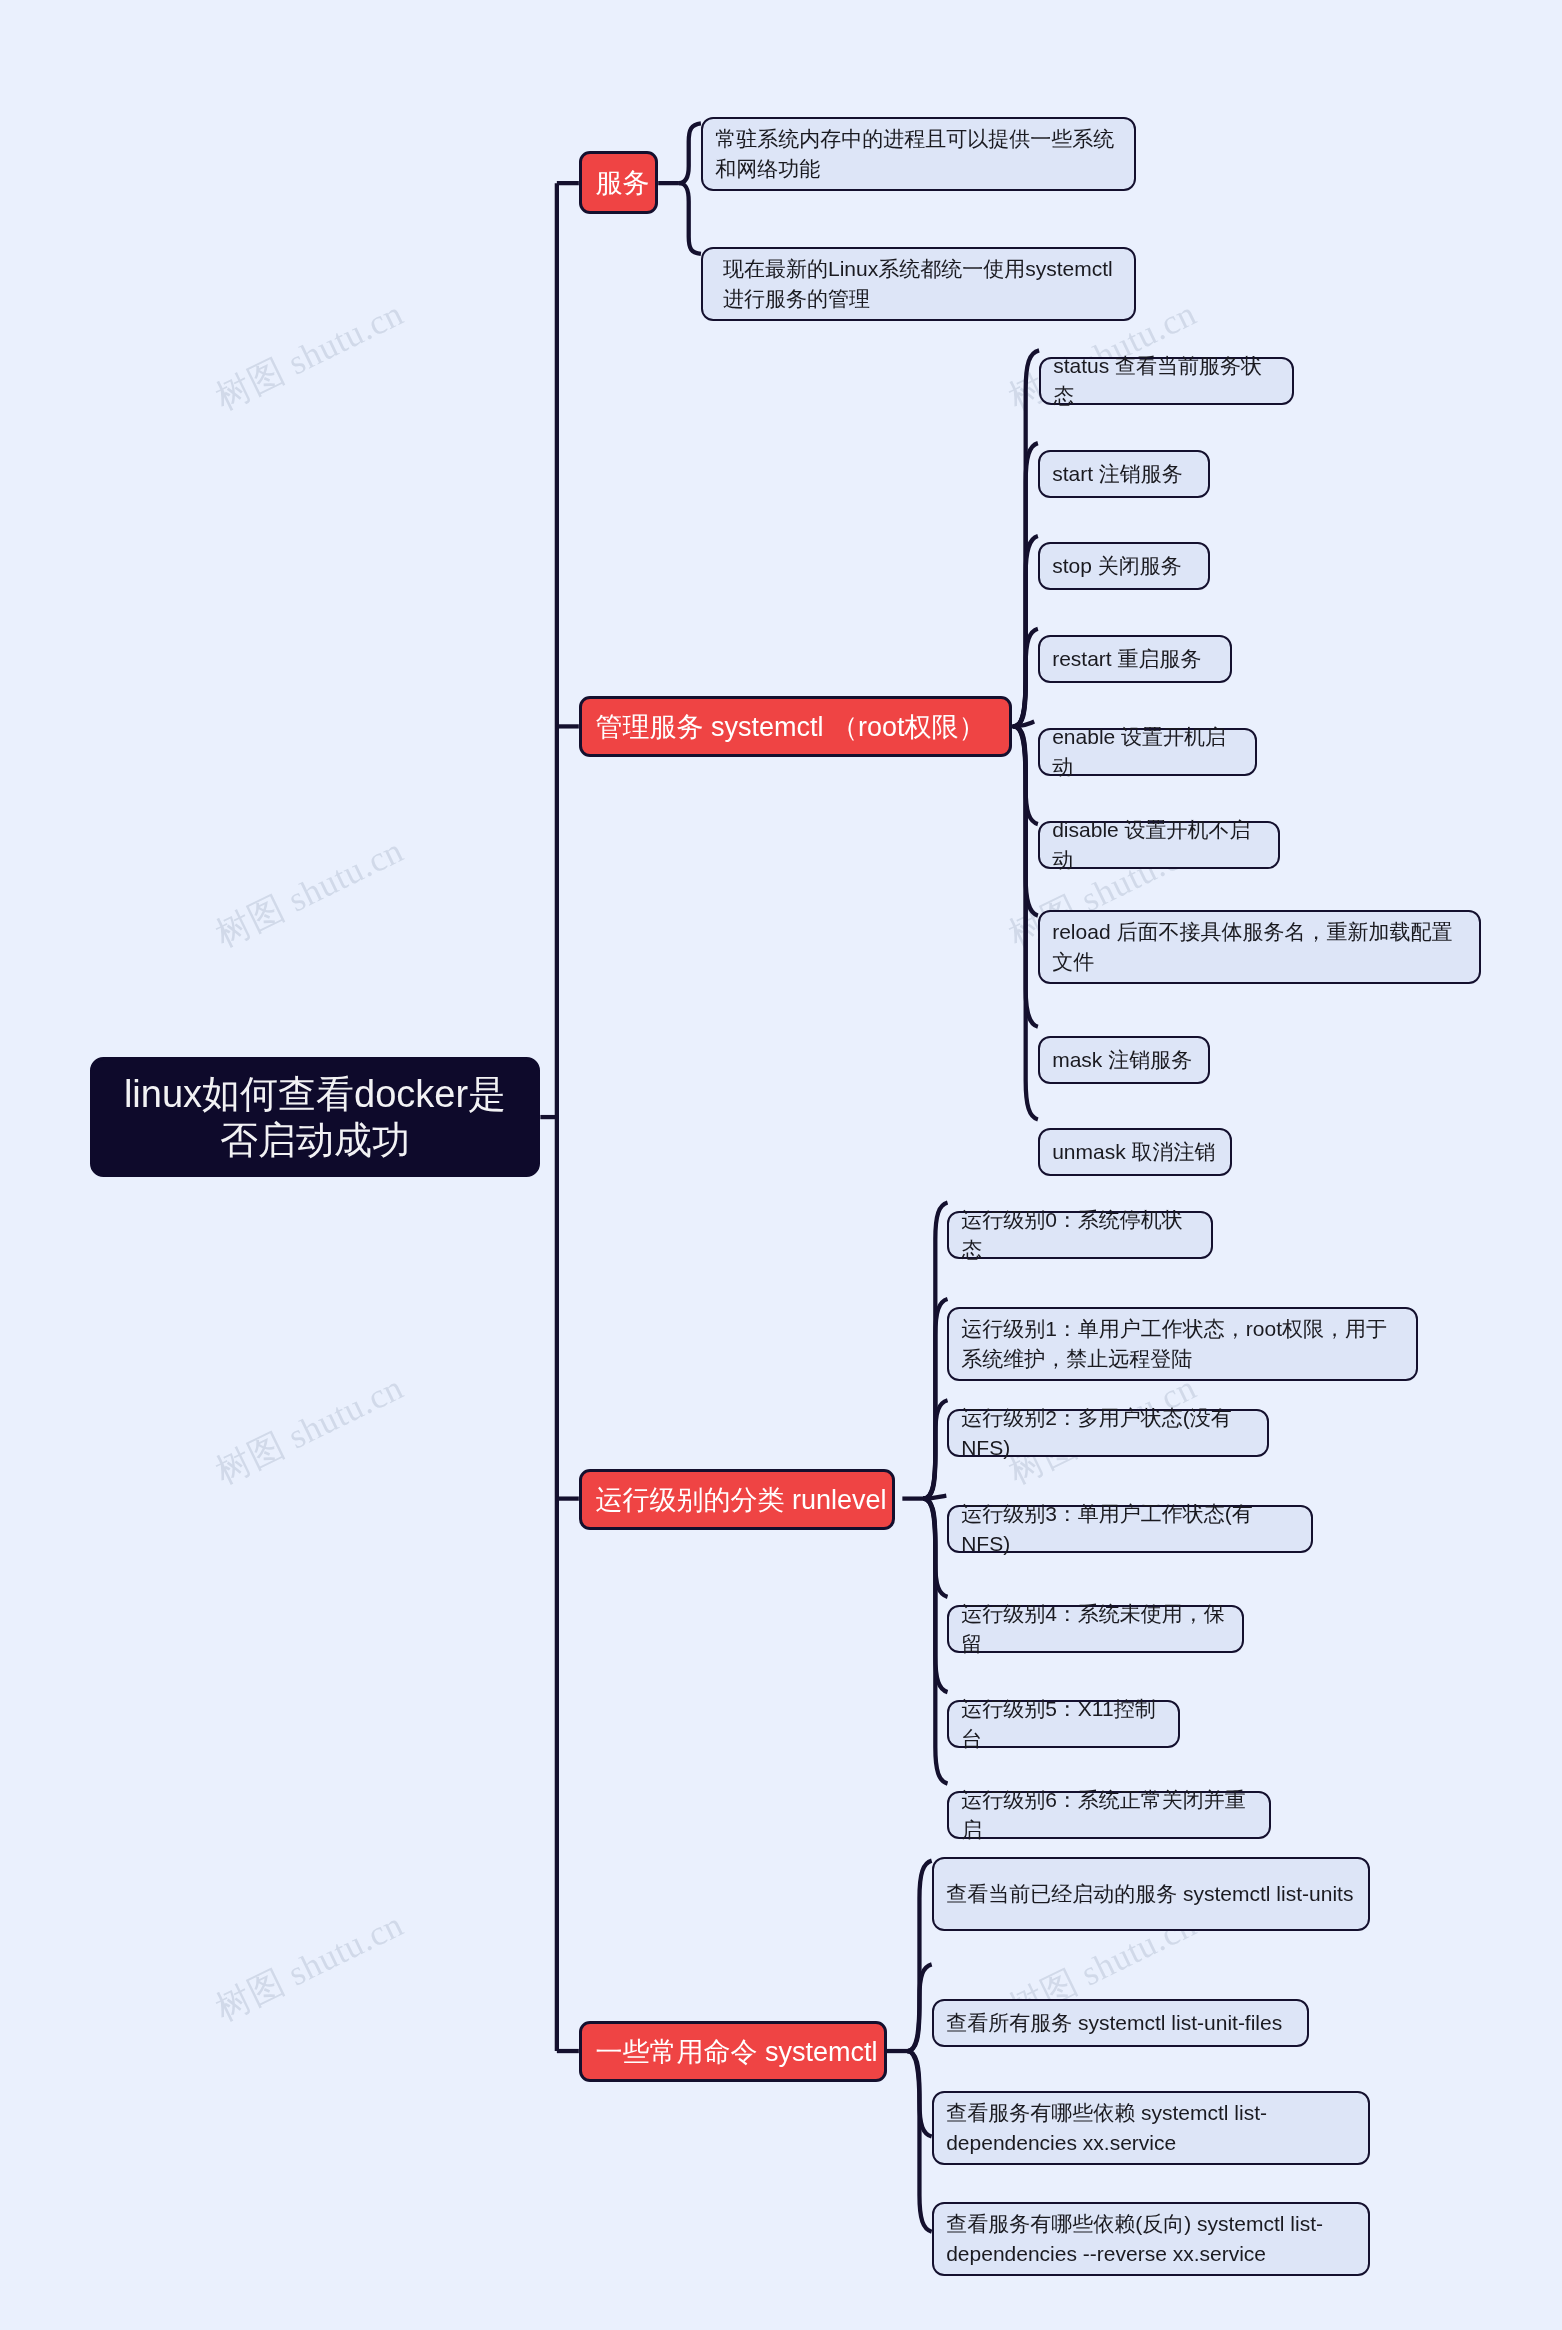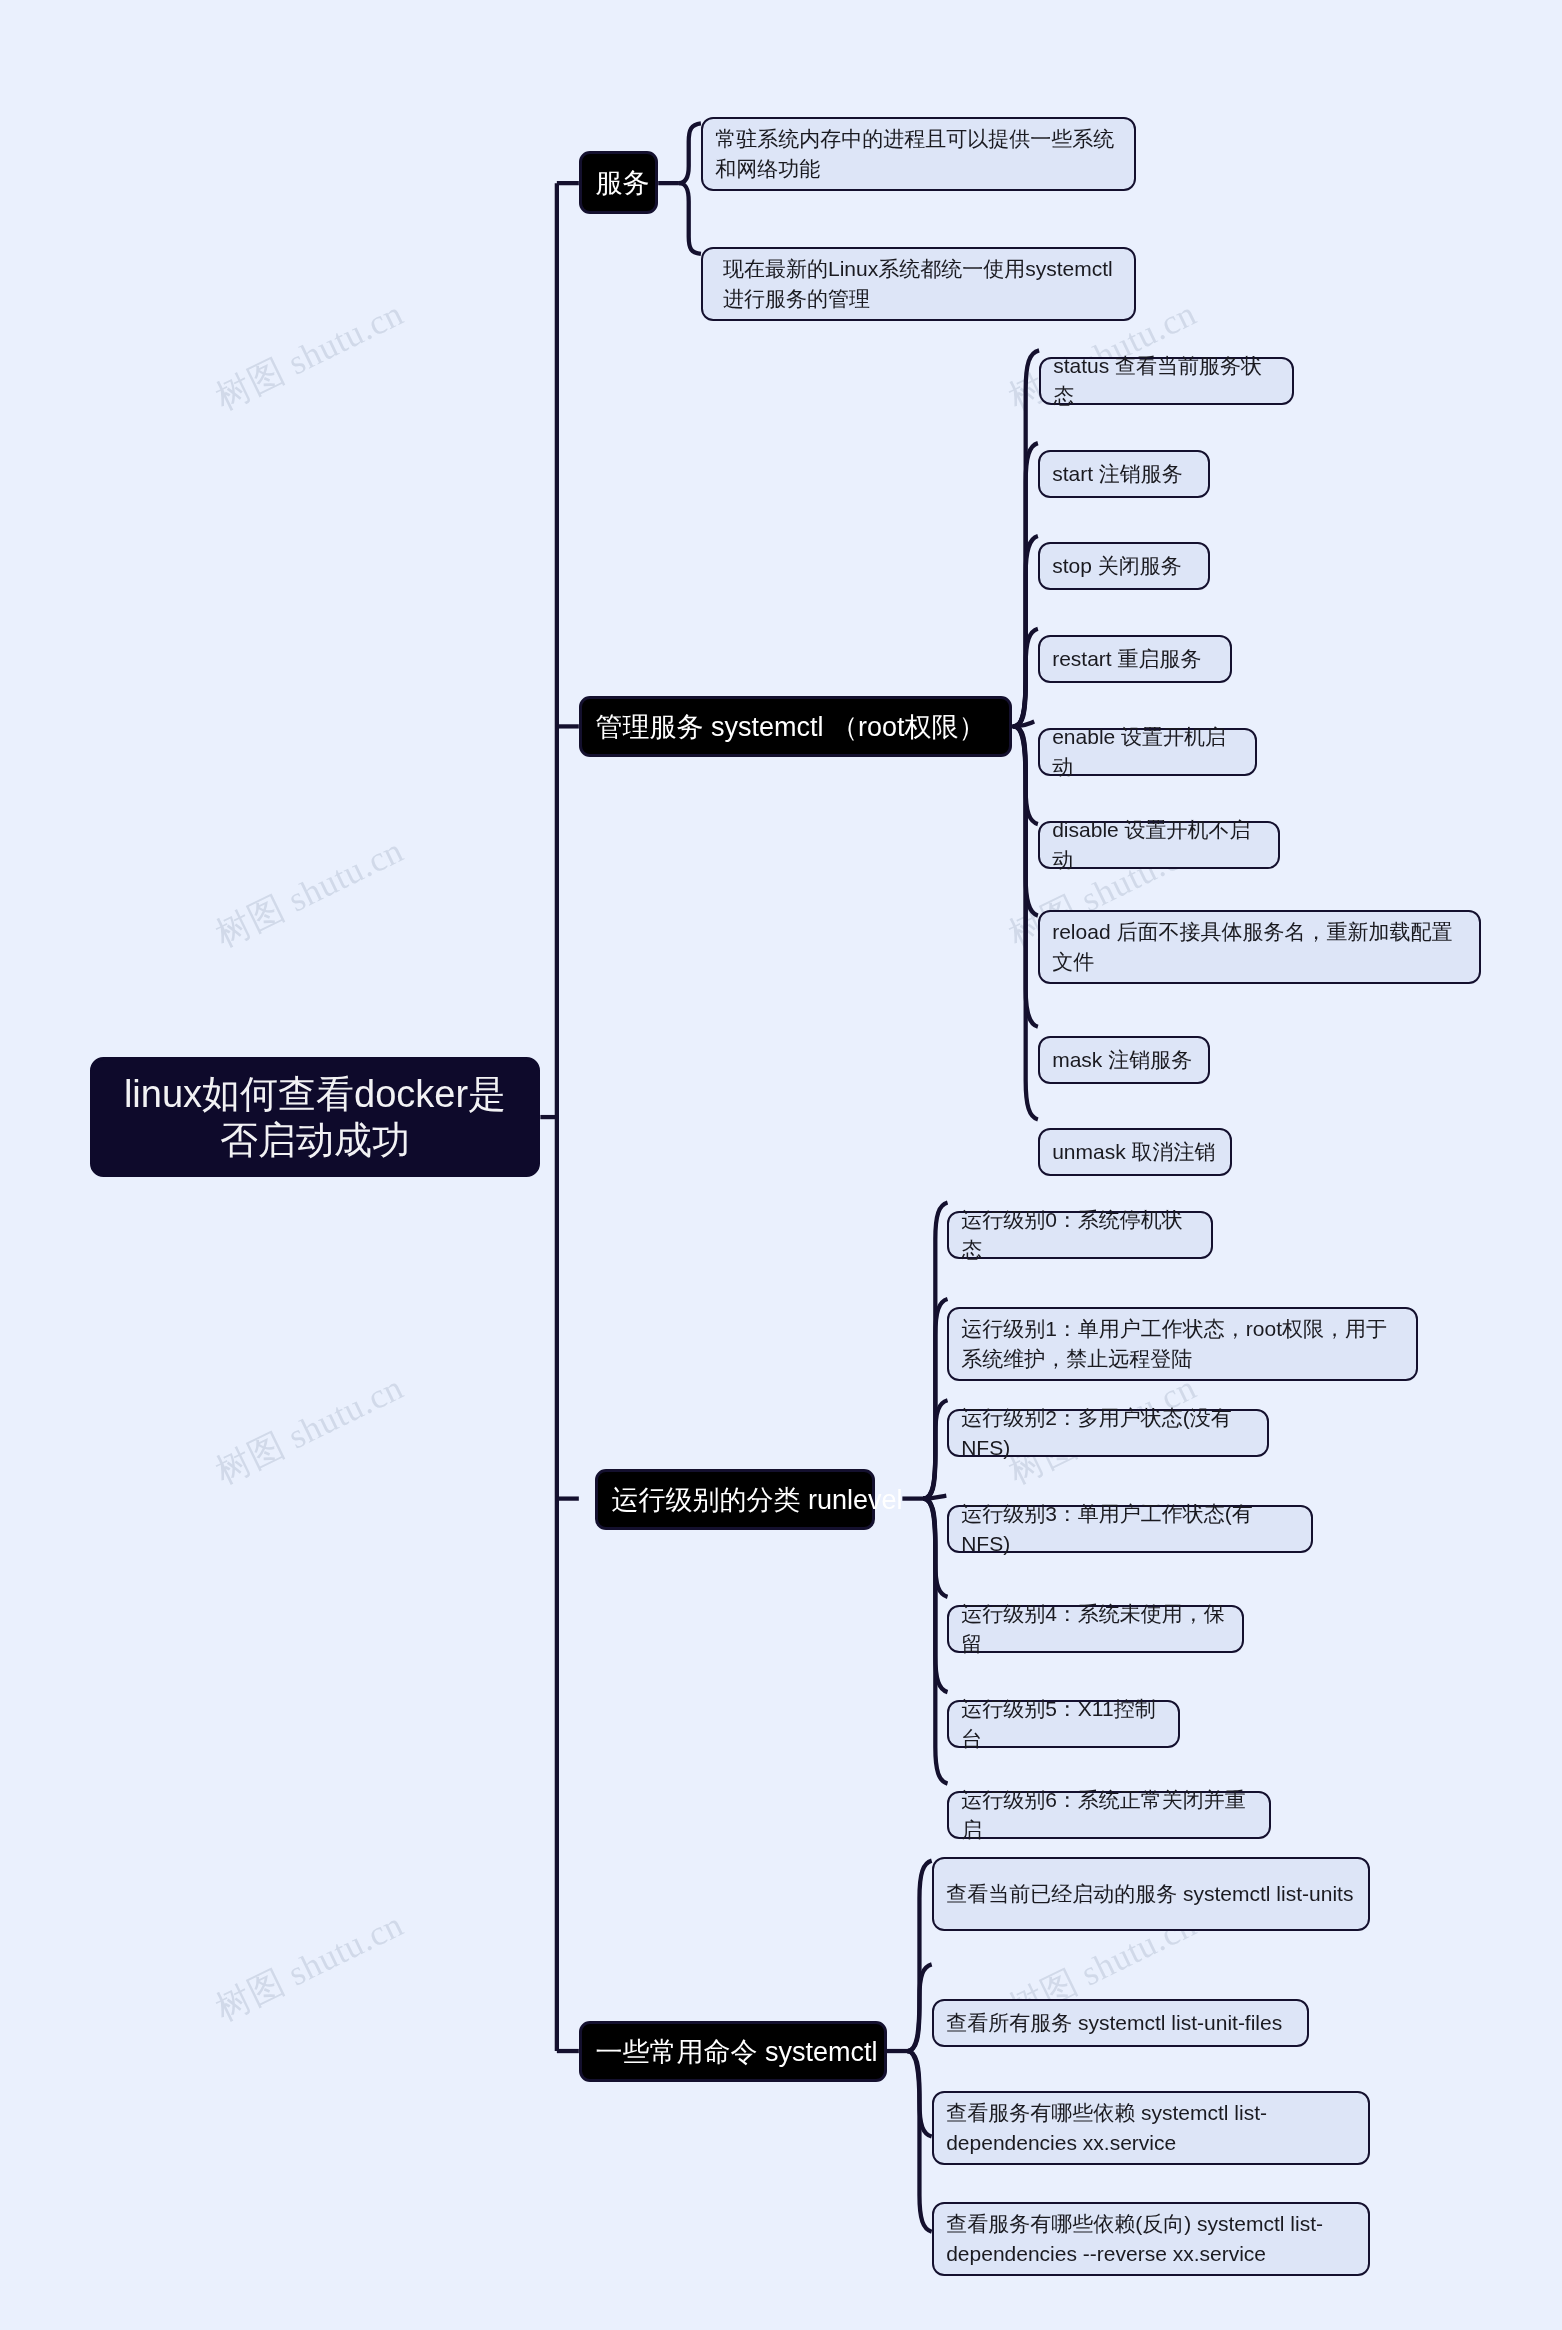--- a/index.html
+++ b/index.html
@@ -65,21 +65,21 @@
     color: #f2f2f4;
     border-radius: 13.4px;
     justify-content: center;
     text-align: center;
     font-size: 38px;
     line-height: 1.22;
     padding: 6.1px 16px;
     border-color: #0e0a2b;
   }
   .node-branch {
-    background: #000000;
+    background: #ef4444;
     color: #ffffff;
     border-radius: 11px;
     font-size: 27px;
     padding: 3.7px 13.4px;
     white-space: nowrap;
   }
   .node-leaf {
     background: #dde5f7;
     color: #1a1a20;
     border-radius: 12.2px;
@@ -190,21 +190,21 @@
   <div class="node node-leaf" style="left:1038px; top:878px; width:443px; height:74px;">
     <span class="txt">reload 后面不接具体服务名，重新加载配置文件</span>
   </div>
   <div class="node node-leaf" style="left:1038px; top:1004px; width:172px; height:48px;">
     <span class="txt">mask 注销服务</span>
   </div>
   <div class="node node-leaf" style="left:1038px; top:1096px; width:194px; height:48px;">
     <span class="txt">unmask 取消注销</span>
   </div>
 
-  <div class="node node-branch" style="left:579px; top:1469px; width:280px; height:61px;margin-left:16px;">
+  <div class="node node-branch" style="left:579px; top:1469px; width:316px; height:61px;">
     <span class="txt">运行级别的分类 runlevel</span>
   </div>
   <div class="node node-leaf" style="left:947px; top:1179px; width:266px; height:48px;">
     <span class="txt">运行级别0：系统停机状态</span>
   </div>
   <div class="node node-leaf" style="left:947px; top:1275px; width:471px; height:74px;">
     <span class="txt">运行级别1：单用户工作状态，root权限，用于系统维护，禁止远程登陆</span>
   </div>
   <div class="node node-leaf" style="left:947px; top:1377px; width:322px; height:48px;">
     <span class="txt">运行级别2：多用户状态(没有NFS)</span>

